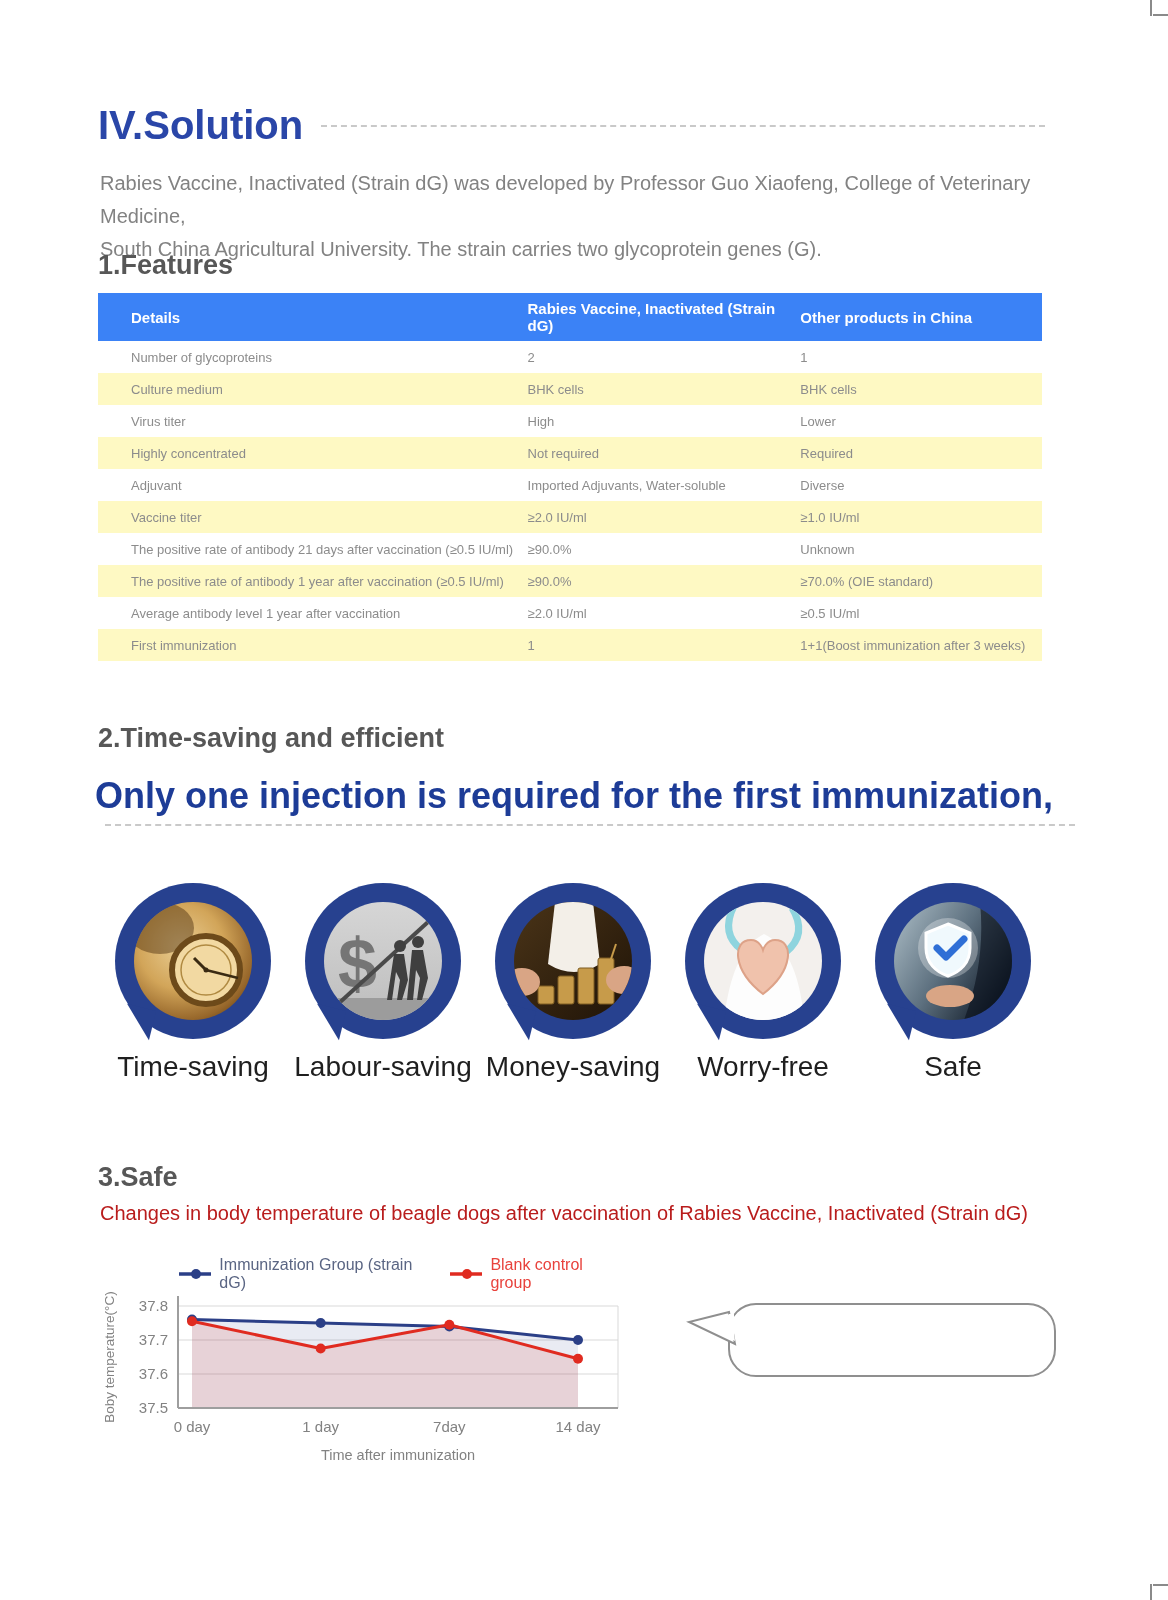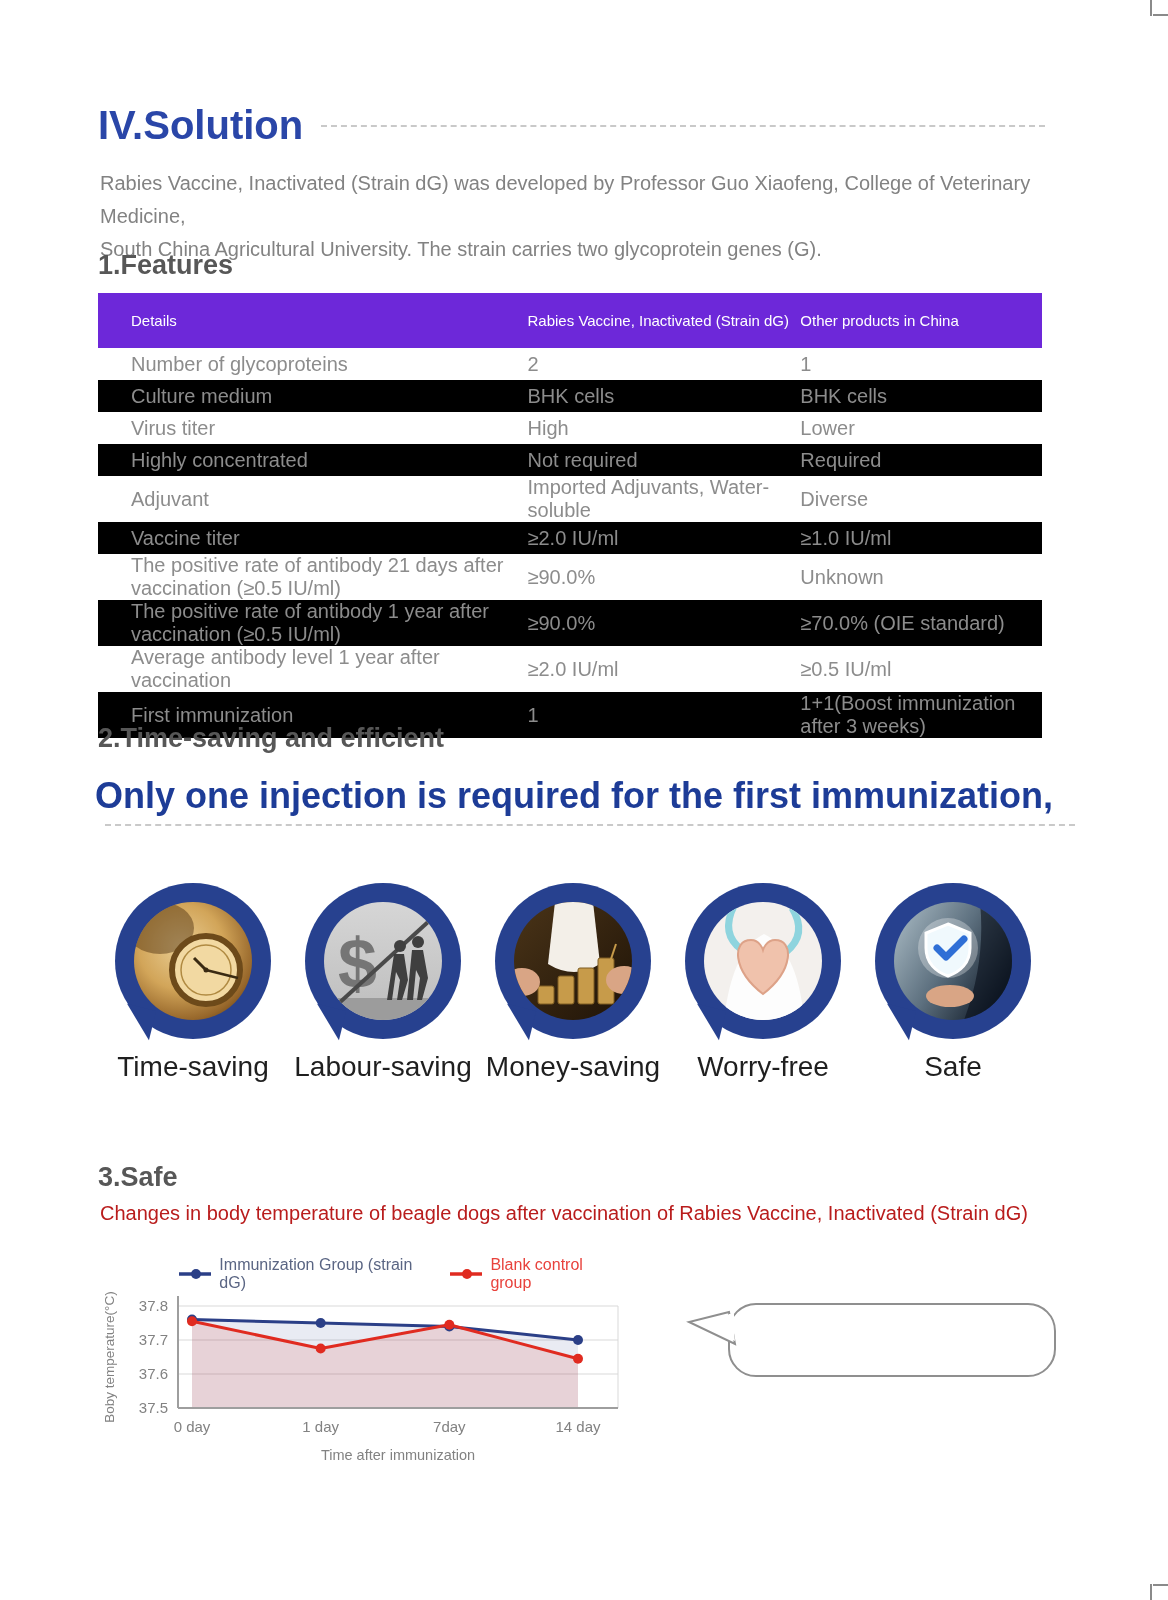--- a/index.html
+++ b/index.html
@@ -15,24 +15,24 @@
   .page-title { font-size:40px; font-weight:bold; color:#2a46a8; letter-spacing:0; }
   .dash-line { flex:1; border-top:2px dashed #c9c9c9; margin-left:18px; }
 
   .intro { position:absolute; top:167px; left:2px; width:940px; font-size:20px; color:#828282; line-height:33px; }
 
   .sec-heading { font-size:27px; font-weight:bold; color:#575757; }
   .features-heading { position:absolute; top:250px; left:0; }
 
   
   table.features { position:absolute; top:293px; left:0; width:944px; border-collapse:collapse; table-layout:fixed; }
-  table.features th { background:#6d28d9; color:#ffffff; font-size:15px; font-weight:normal; text-align:left; height:55px; }
-  table.features td { color:#8c8c8c; font-size:20px; height:32px; }
+  table.features th { background:#3b82f6; color:#ffffff; font-size:15px; font-weight:bold; text-align:left; height:48px; }
+  table.features td { color:#8c8c8c; font-size:13px; height:32px; }
   table.features th:first-child, table.features td:first-child { padding-left:33px; }
-  table.features tr.alt td { background:#000000; }
+  table.features tr.alt td { background:#fef9c3; }
 
   .sec2-heading { position:absolute; top:723px; left:0; }
   .headline { position:absolute; top:775px; left:-3px; width:980px; font-size:36px; font-weight:bold; color:#1d3c97; line-height:41px; }
   .headline .line2-row { display:flex; align-items:center; }
   .headline .dash-line { margin-left:10px; margin-top:8px; }
 
   
   .badges { position:absolute; top:883px; left:0; width:950px; display:flex; justify-content:space-between; }
   .badge { width:190px; display:flex; flex-direction:column; align-items:center; }
   .ring { position:relative; width:156px; height:156px; border-radius:50%; background:#27418f; }

